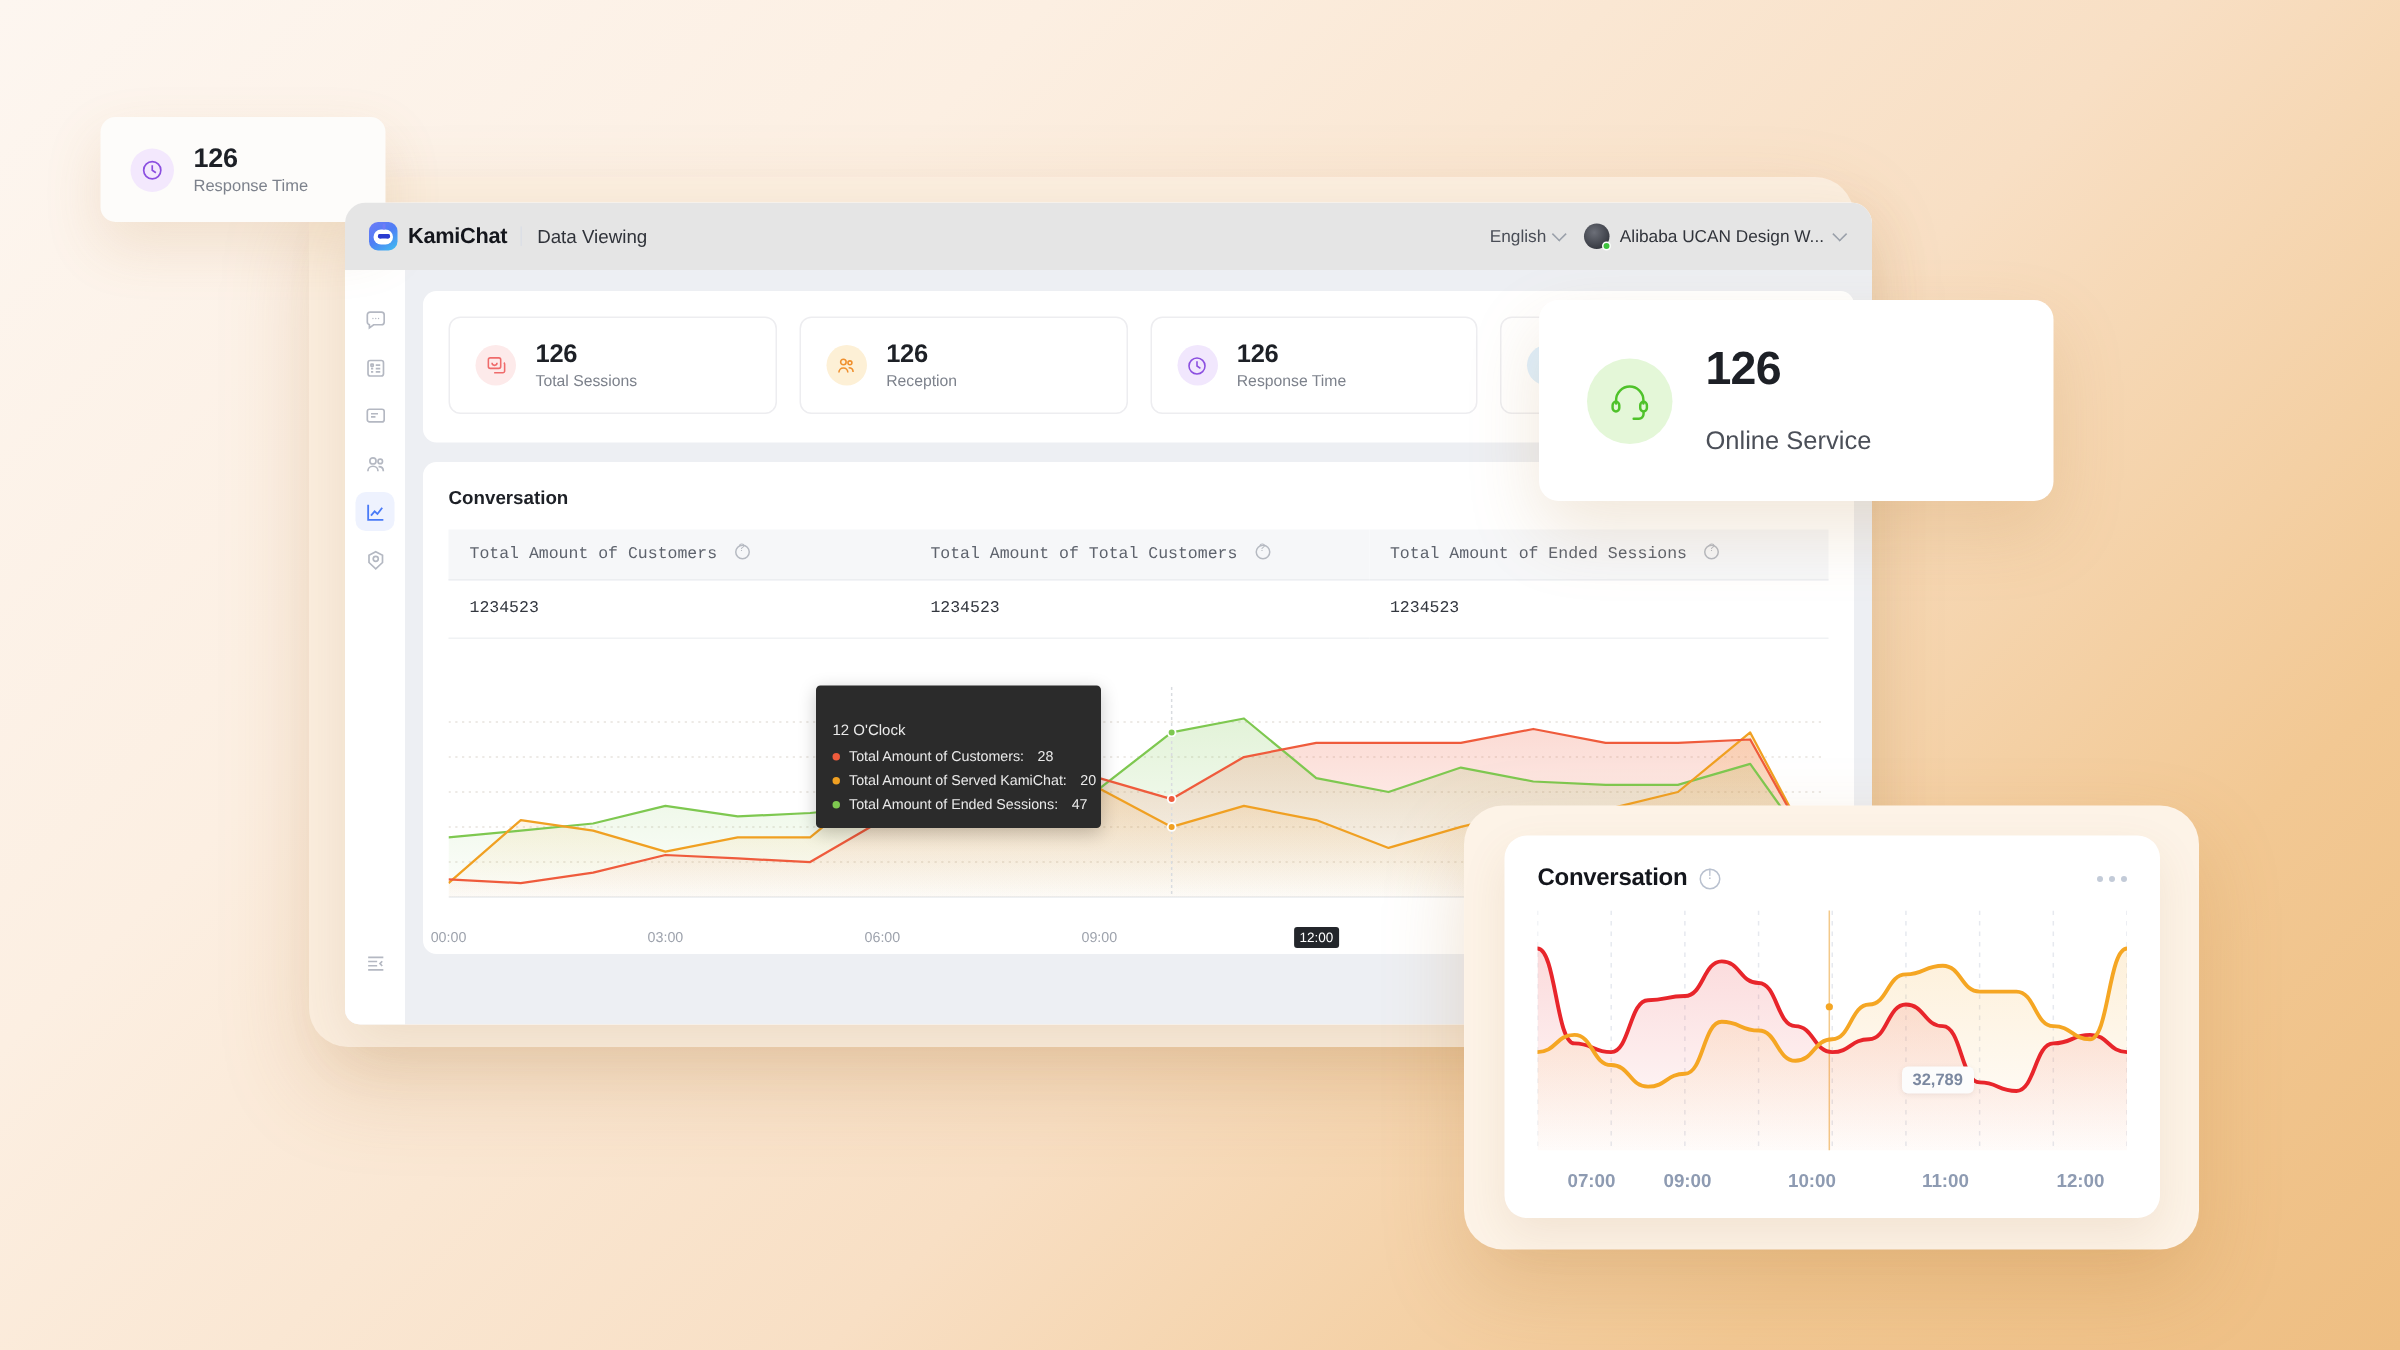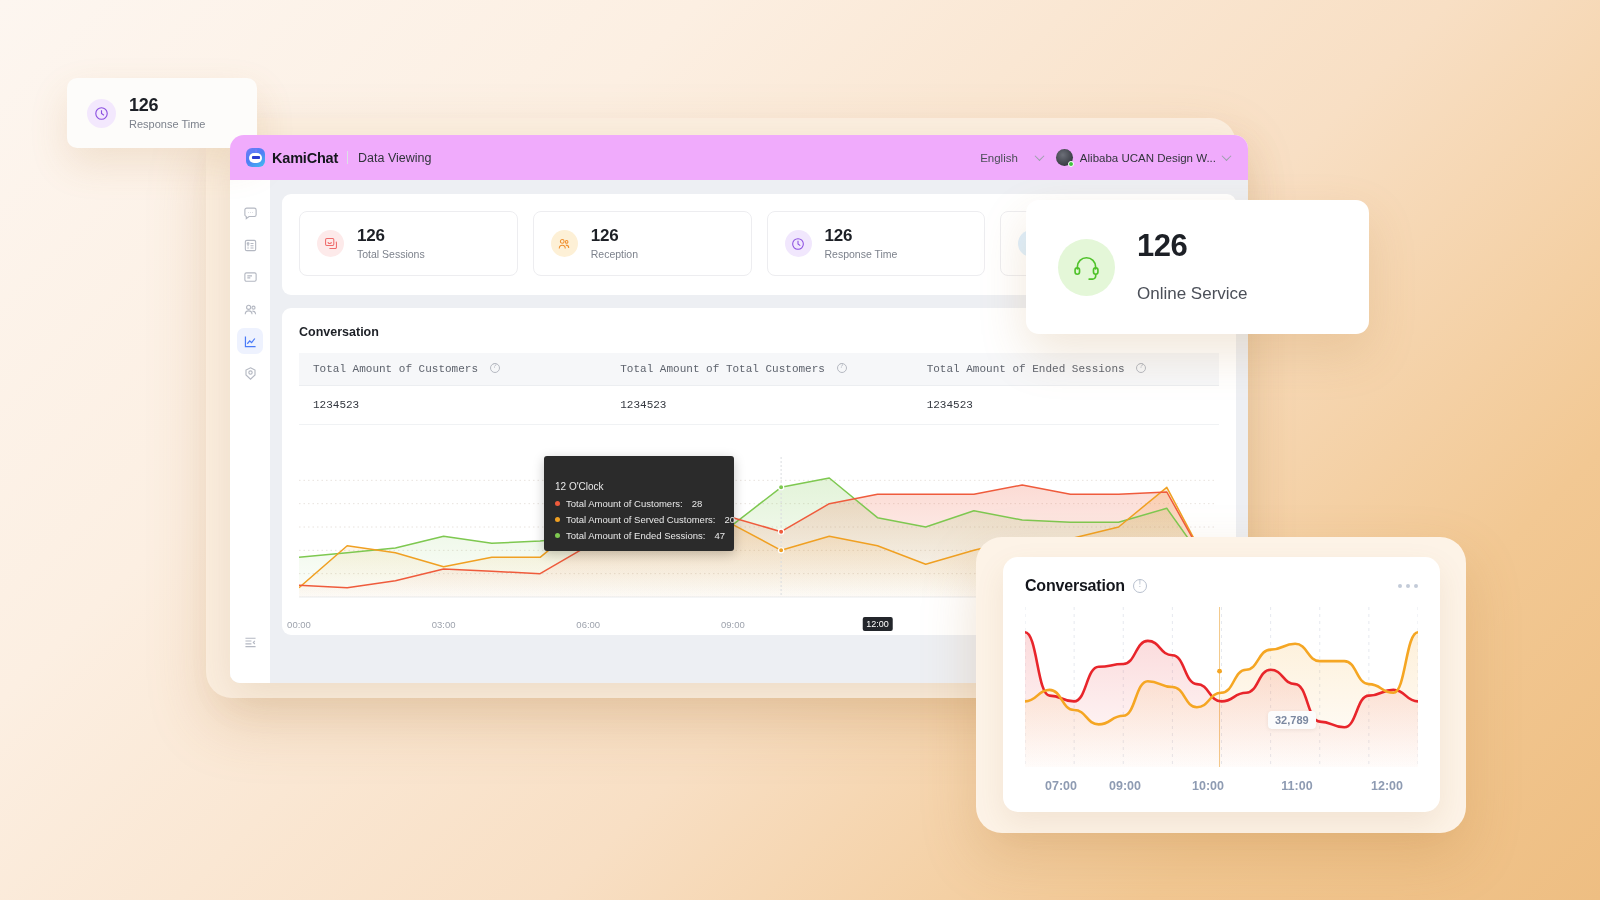--- a/index.html
+++ b/index.html
@@ -18,21 +18,21 @@
     box-shadow:0 26px 60px rgba(176,120,50,.22);
   }
 
   
   .app-window{
     position:absolute; left:230px; top:135px; width:1018px; height:548px;
     background:#ffffff; border-radius:14px 14px 10px 10px; overflow:hidden;
     box-shadow:0 14px 40px rgba(150,100,40,.13);
   }
   .app-header{
-    height:45px; background:#f0abfc; display:flex; align-items:center;
+    height:45px; background:#e5e5e5; display:flex; align-items:center;
     padding:0 18px 0 16px; position:relative; z-index:4;
   }
   .brand{ display:flex; align-items:center; gap:7px; }
   .brand-logo{
     width:19px; height:19px; border-radius:6px;
     background:linear-gradient(145deg,#6f7cf7 0%,#4f7ef5 48%,#3fc0f0 100%);
     position:relative; flex:none;
   }
   .brand-logo:before{
     content:""; position:absolute; left:3px; top:5px; width:13px; height:10px;
@@ -43,21 +43,21 @@
     background:#2a3bd0; border-radius:2px;
     box-shadow:none;
   }
   .brand-eye{ position:absolute; width:2.6px;height:2.6px;border-radius:50%;background:#3a46d8; top:8.3px; }
   .brand-eye.l{ left:6px; } .brand-eye.r{ left:11px; }
   .brand-ant{ position:absolute; left:9px; top:0.5px; width:1.5px; height:4px; background:#6f7cf7; border-radius:1px;}
   .brand-name{ font-size:14.5px; font-weight:bold; color:#14161c; letter-spacing:-.2px; }
   .hdr-div{ width:1px; height:13px; background:#dcdfe6; margin:0 10px 0 9px; }
   .hdr-sub{ font-size:12.5px; color:#30333a; }
   .hdr-right{ margin-left:auto; display:flex; align-items:center; gap:13px; }
-  .lang{ display:flex; align-items:center; gap:18px; font-size:11.5px; color:#4a4e57; }
+  .lang{ display:flex; align-items:center; gap:5px; font-size:11.5px; color:#4a4e57; }
   .chev{ width:7px; height:7px; border-right:1.3px solid #9aa0aa; border-bottom:1.3px solid #9aa0aa;
          transform:rotate(45deg) translate(-1px,-1px); }
   .user{ display:flex; align-items:center; gap:7px; font-size:11.5px; color:#31343b; }
   .avatar{ width:17px;height:17px;border-radius:50%;
     background:radial-gradient(circle at 40% 35%,#6c6f78 0%,#3a3d45 70%,#1d1f25 100%);
     position:relative; flex:none;}
   .avatar .dot{ position:absolute; right:-1px; bottom:-1px; width:6px;height:6px;border-radius:50%;
     background:#3ec23e; border:1.3px solid #fff; }
 
   .app-body{ display:flex; height:503px; background:#edeff3; }
@@ -392,21 +392,21 @@
 
           <div class="tooltip">
             <div class="tt-title">12 O'Clock</div>
             <div class="tt-row">
               <span class="tt-dot" style="background:#ef5b3c"></span>
               <span>Total Amount of Customers:</span>
               <span class="tt-val">28</span>
             </div>
             <div class="tt-row">
               <span class="tt-dot" style="background:#f0a022"></span>
-              <span>Total Amount of Served Customers:</span>
+              <span>Total Amount of Served KamiChat:</span>
               <span class="tt-val">20</span>
             </div>
             <div class="tt-row">
               <span class="tt-dot" style="background:#7ec850"></span>
               <span>Total Amount of Ended Sessions:</span>
               <span class="tt-val">47</span>
             </div>
           </div>
         </div>
 

